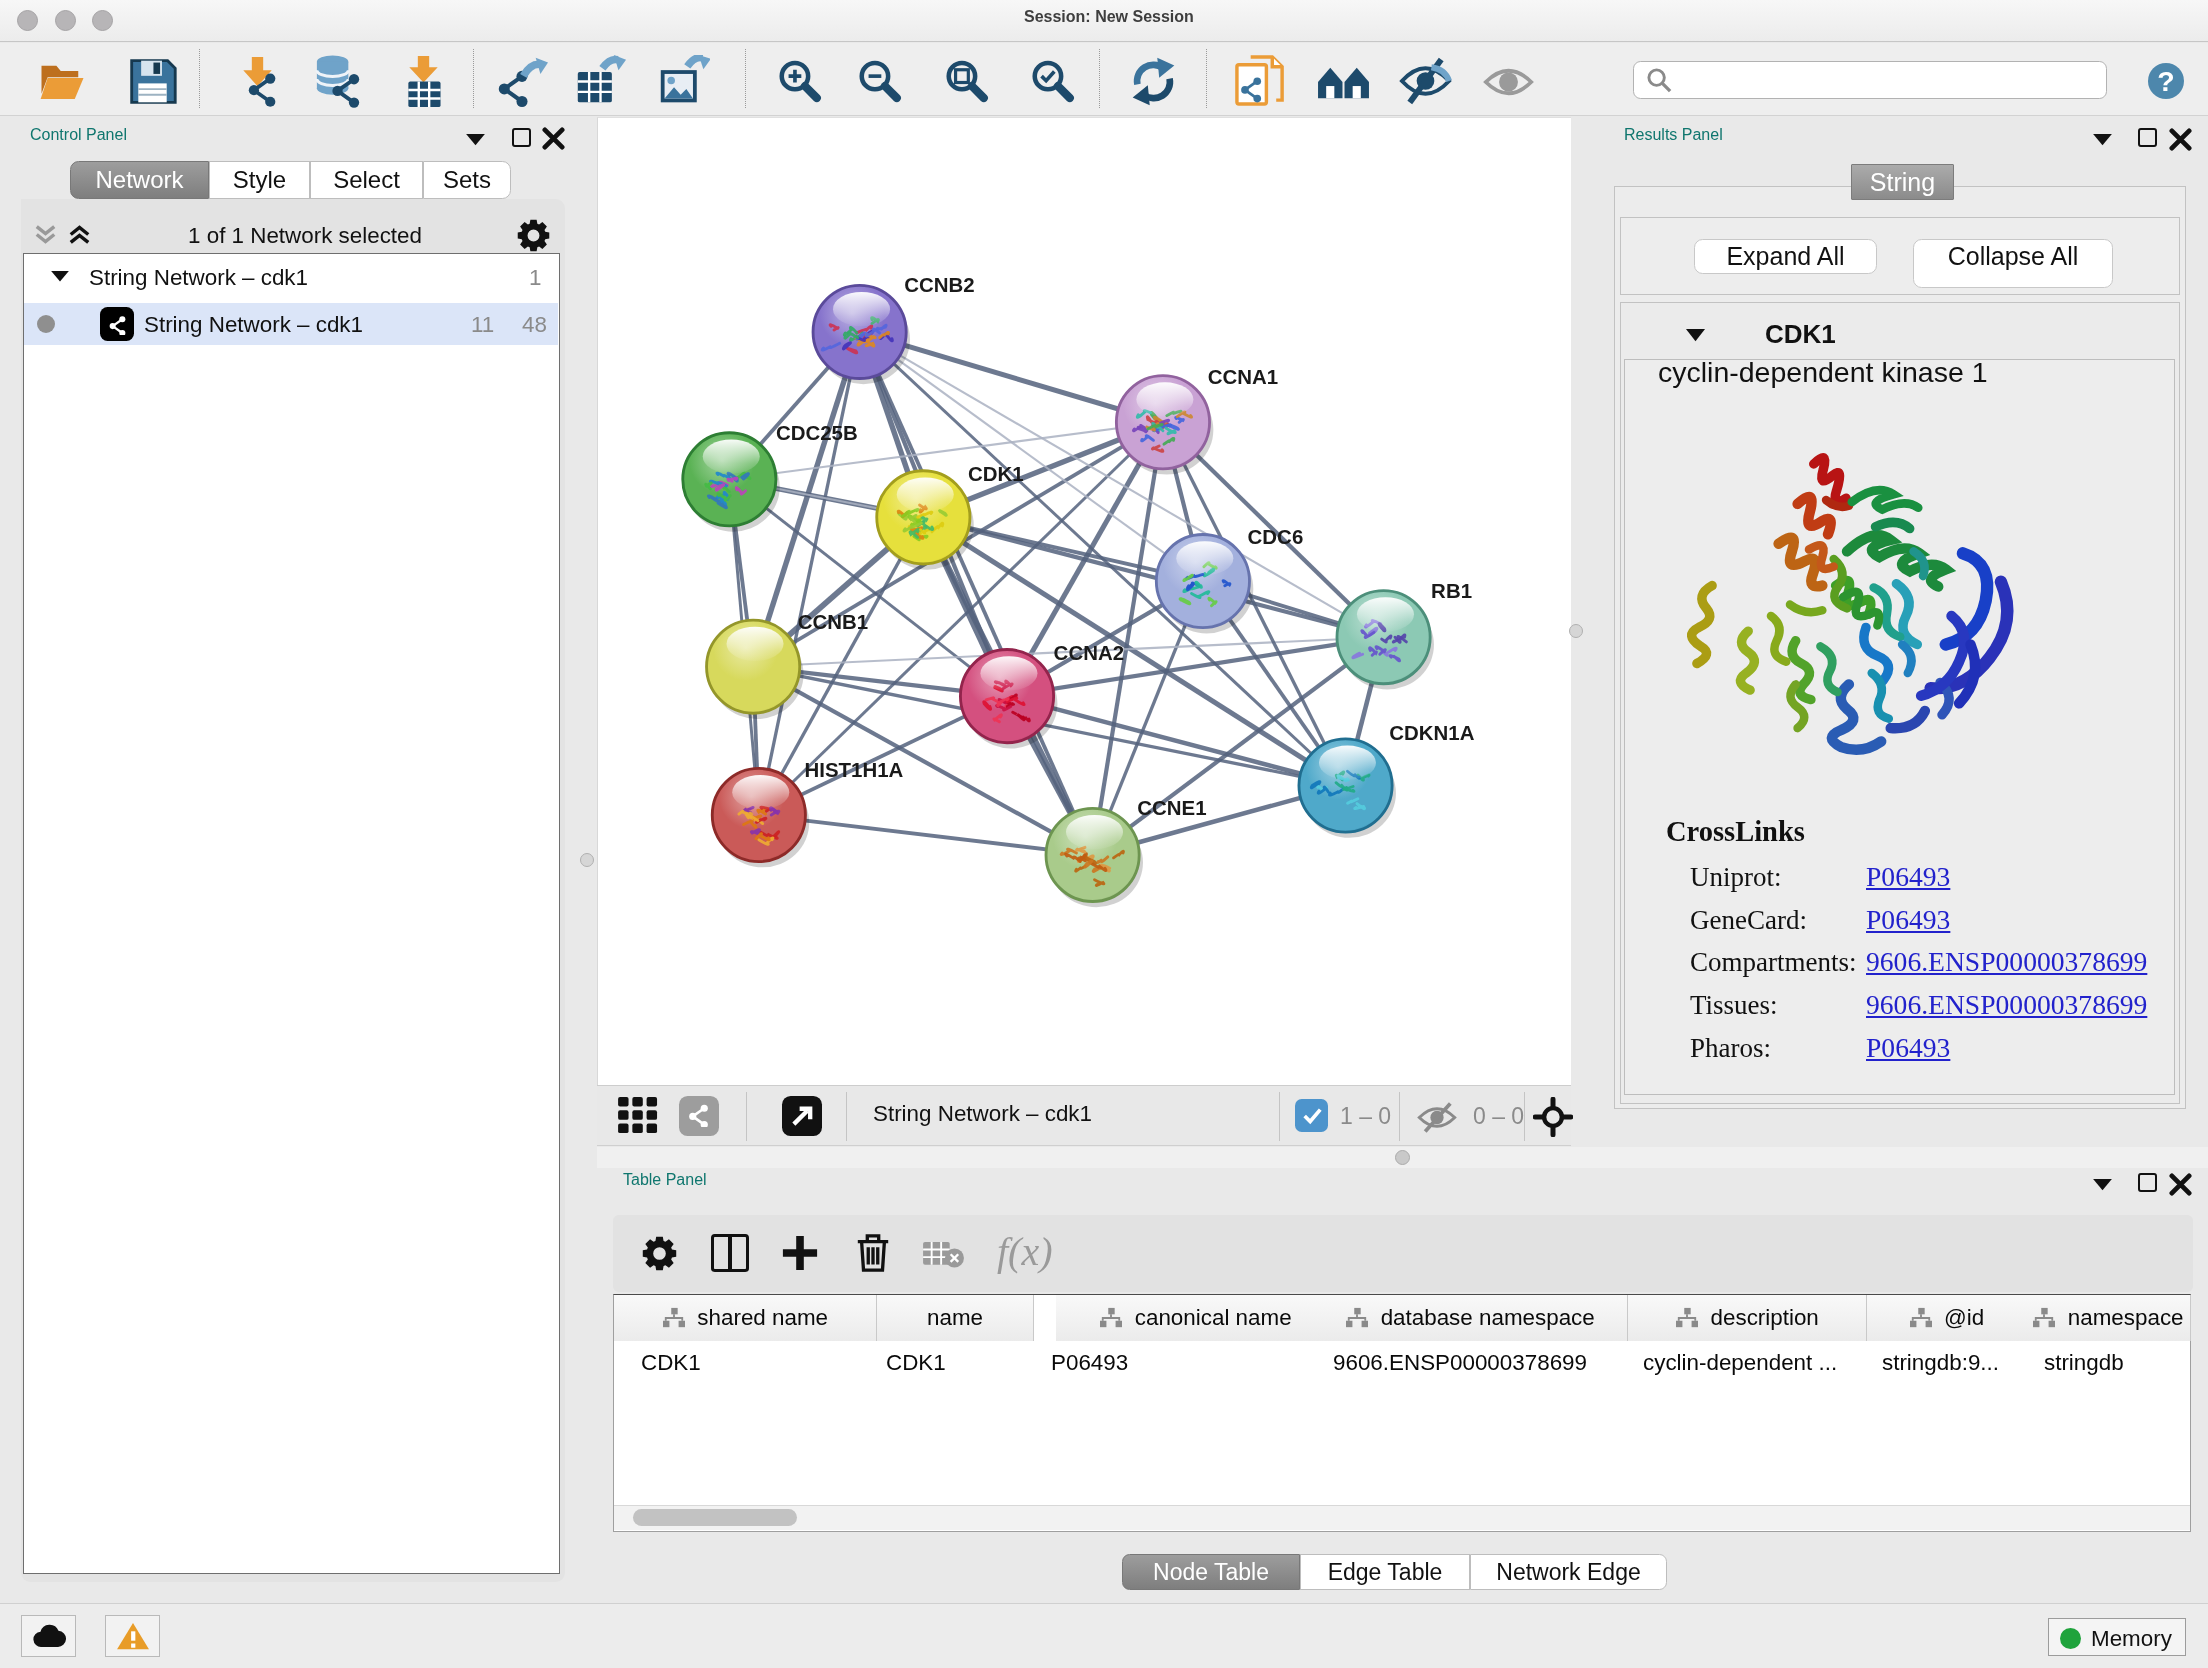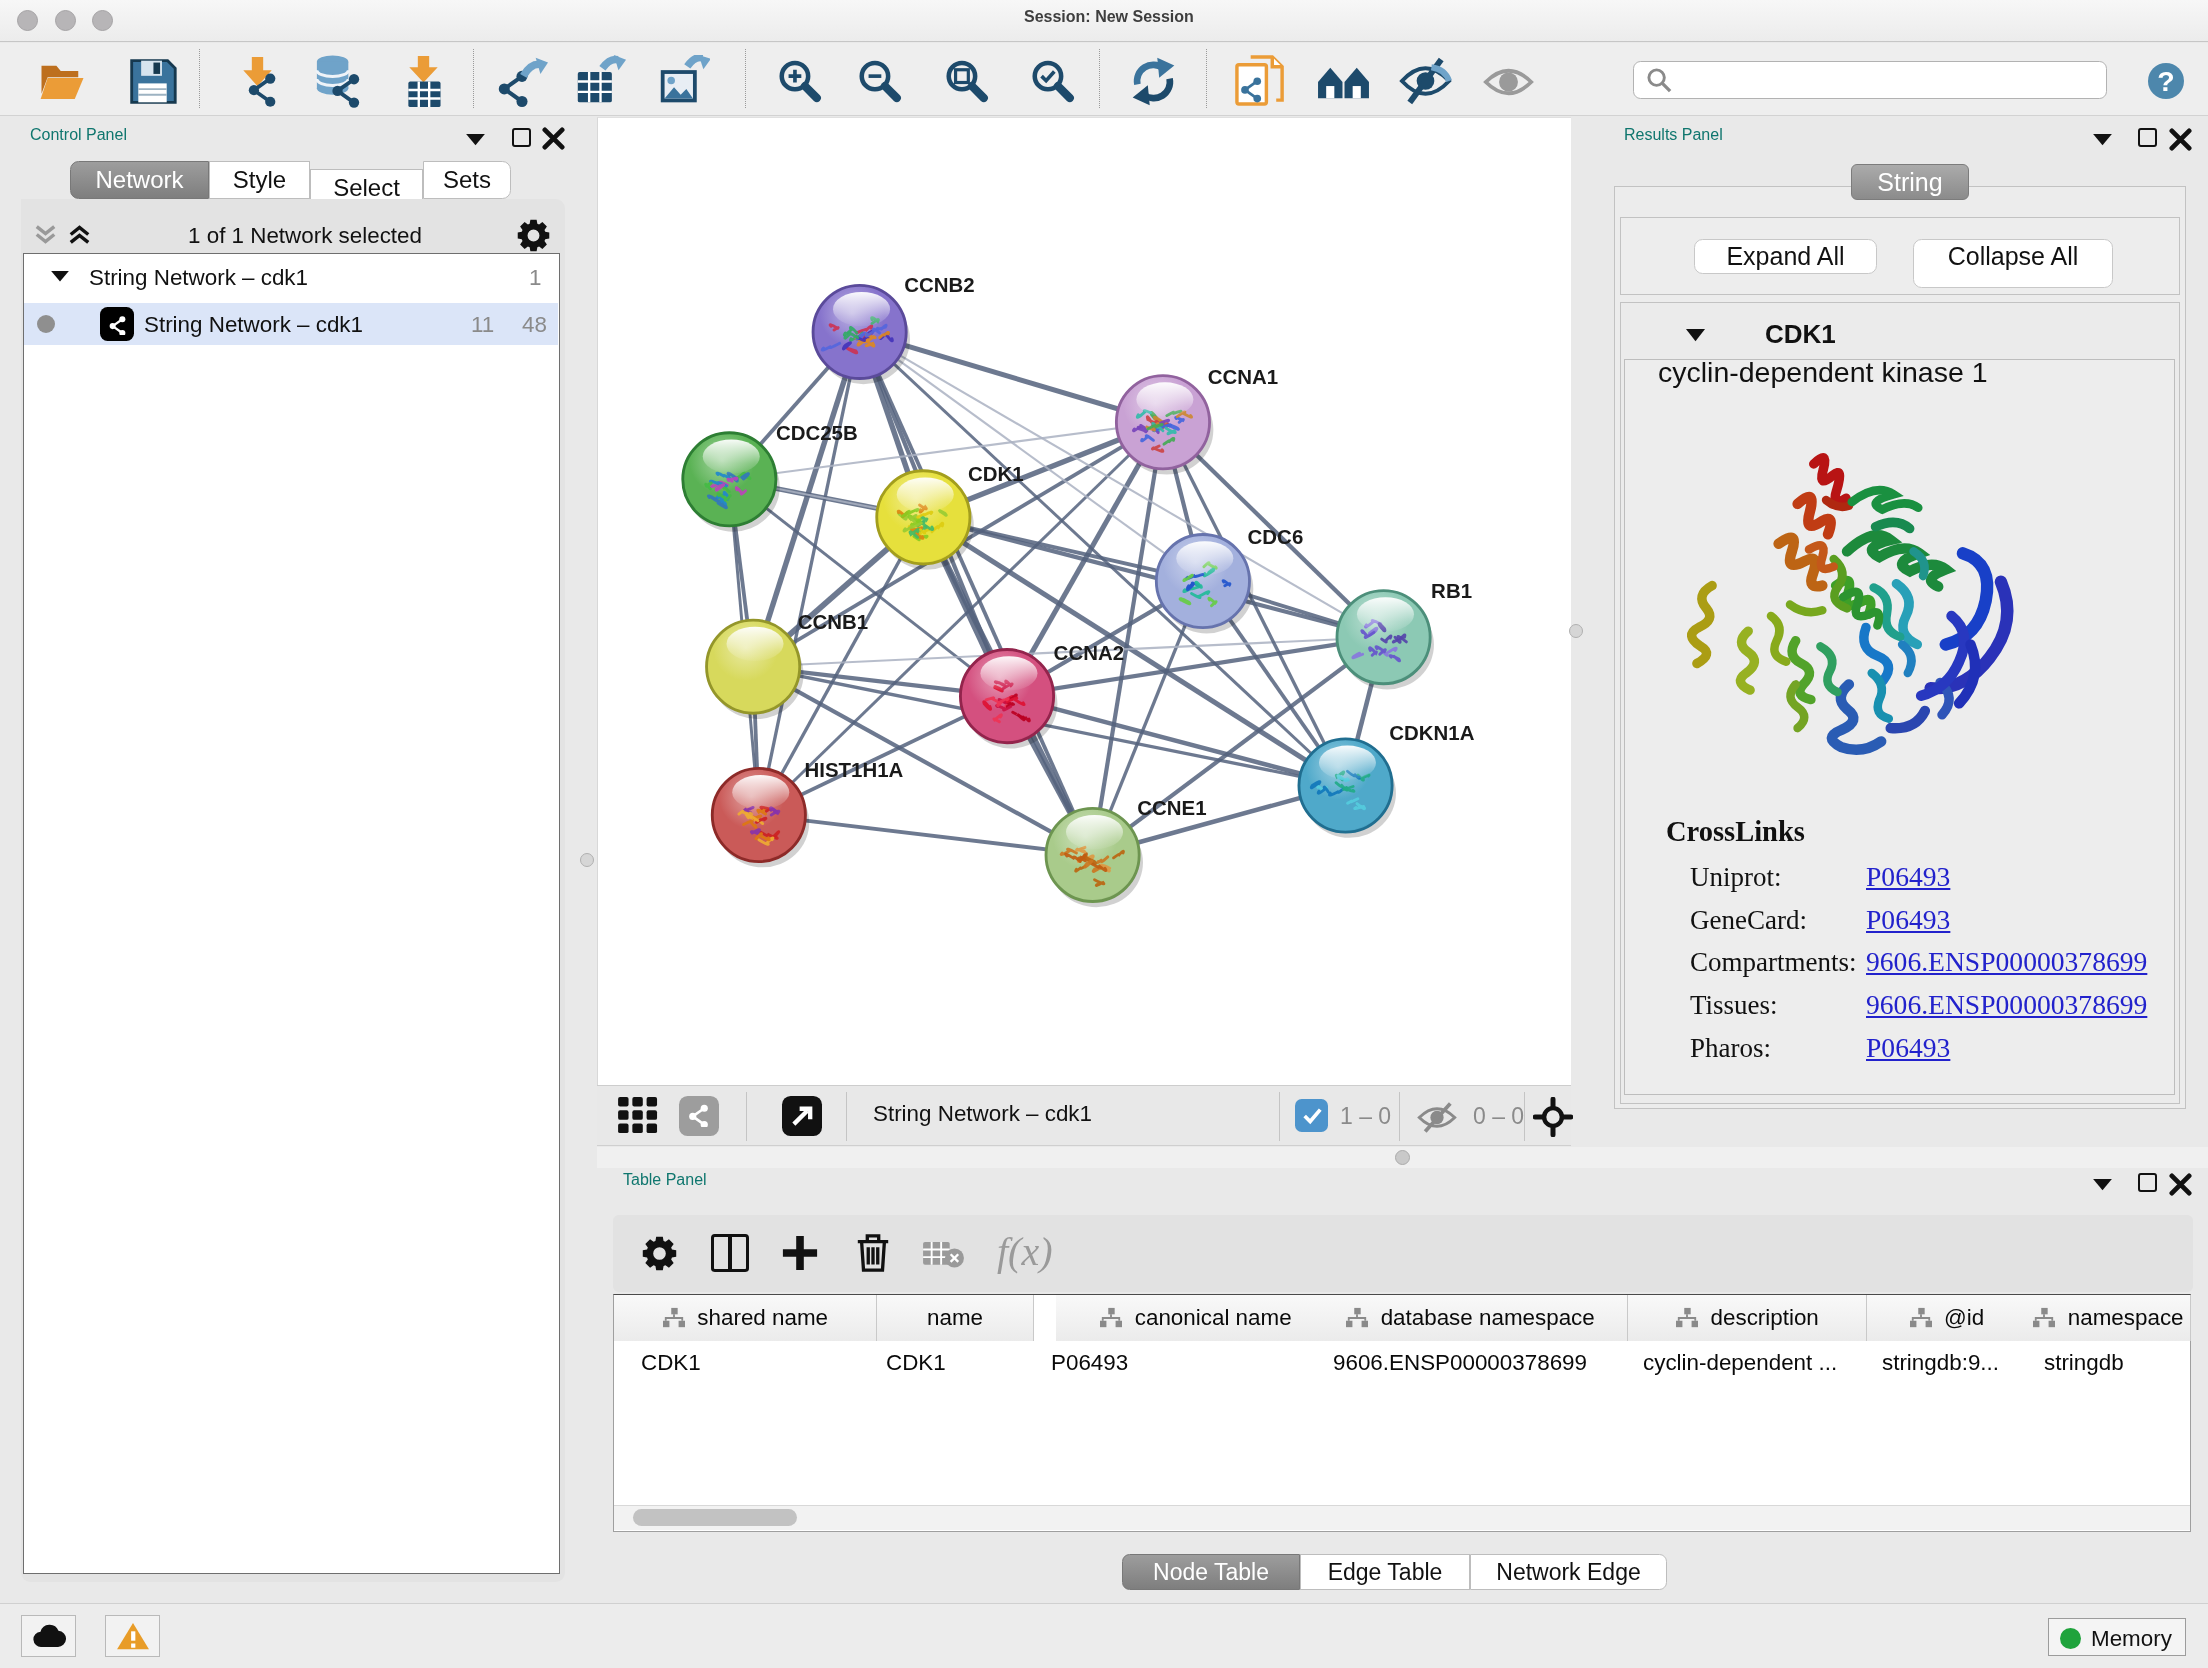--- a/index.html
+++ b/index.html
@@ -183,21 +183,21 @@
 <div class="ptitle abs" style="left:30px;top:126px">Control Panel</div>
 <svg class="abs" style="left:464px;top:132px" width="23" height="15" viewBox="0 0 24 16">
     <path d="M2 2h20L12 14z" fill="#111"></path>
   </svg>
 <div class="abs" style="left:512px;top:128px;width:19px;height:19px;border:2.9px solid #111;border-radius:2.9px"></div>
 <svg class="abs" style="left:542px;top:127px" width="23" height="23" viewBox="0 0 24 24">
     <path d="M3 3L21 21M21 3L3 21" stroke="#111" stroke-width="5" stroke-linecap="round"></path>
   </svg>
 <div class="panel-tab sel" style="left:70px;top:161px;width:139px;height:38px;line-height:36px;border-radius:8.6px 0 0 8.6px;">Network</div>
 <div class="panel-tab" style="left:209px;top:161px;width:101px;height:38px;line-height:36px;">Style</div>
-<div class="panel-tab" style="left:310px;top:161px;width:113px;height:38px;line-height:36px;margin-top:8px;">Select</div>
+<div class="panel-tab" style="left:310px;top:161px;width:113px;height:38px;line-height:36px;">Select</div>
 <div class="panel-tab" style="left:423px;top:161px;width:88px;height:38px;line-height:36px;border-radius:0 8.6px 8.6px 0;">Sets</div>
 <div class="abs" style="left:21px;top:199px;width:544px;height:1383px;background:#e3e3e3;border-radius:0 9.5px 9.5px 9.5px"></div>
 <svg class="abs" style="left:34px;top:224px" width="23" height="21" viewBox="0 0 26 24">
     <g fill="none" stroke="#999" stroke-width="4">
       <path d="M3 3l10 8 10-8M3 12l10 8 10-8"></path>
     </g>
   </svg>
 <svg class="abs" style="left:68px;top:224px" width="23" height="21" viewBox="0 0 26 24">
     <g fill="none" stroke="#111" stroke-width="4">
       <path d="M3 21l10-8 10 8M3 12l10-8 10 8"></path>
@@ -618,21 +618,21 @@
 
 <div class="ptitle abs" style="left:1624px;top:126px">Results Panel</div>
 <svg class="abs" style="left:2091px;top:132px" width="23" height="15" viewBox="0 0 24 16">
     <path d="M2 2h20L12 14z" fill="#111"></path>
   </svg>
 <div class="abs" style="left:2138px;top:128px;width:19px;height:19px;border:2.9px solid #111;border-radius:2.9px"></div>
 <svg class="abs" style="left:2169px;top:128px" width="23" height="23" viewBox="0 0 24 24">
     <path d="M3 3L21 21M21 3L3 21" stroke="#111" stroke-width="5" stroke-linecap="round"></path>
   </svg>
 <div class="rbox" style="left:1614px;top:186px;width:572px;height:923px"></div>
-<div class="abs" style="left:1851px;top:164px;width:118px;height:36px;background:linear-gradient(#ababab,#8b8b8b);border:1px solid #7c7c7c;border-radius:6px;color:#fff;font-size:25px;text-align:center;line-height:34px">String</div>
+<div class="abs" style="left:1851px;top:164px;width:103px;height:36px;background:linear-gradient(#ababab,#8b8b8b);border:1px solid #7c7c7c;border-radius:1px;color:#fff;font-size:25px;text-align:center;line-height:34px">String</div>
 <div class="rbox" style="left:1620px;top:217px;width:560px;height:78px;background:#ededed"></div>
 <div class="btn" style="left:1694px;top:239px;width:183px;height:35px;line-height:33px">Expand All</div>
 <div class="btn" style="left:1913px;top:239px;width:200px;height:49px;line-height:33px">Collapse All</div>
 <div class="rbox" style="left:1620px;top:302px;width:560px;height:802px;background:#ebebeb"></div>
 <svg class="abs" style="left:1685px;top:328px" width="21" height="14.3" viewBox="0 0 22 15">
     <path d="M1 1h20L11 14z" fill="#111"></path>
   </svg>
 <div class="abs" style="left:1765px;top:319px;font-size:26px;font-weight:700">CDK1</div>
 <div class="rbox" style="left:1624px;top:359px;width:551px;height:736px;background:#ededed;border-color:#bdbdbd"></div>
 <div class="abs" style="left:1658px;top:356px;font-size:28.5px">cyclin-dependent kinase 1</div>

